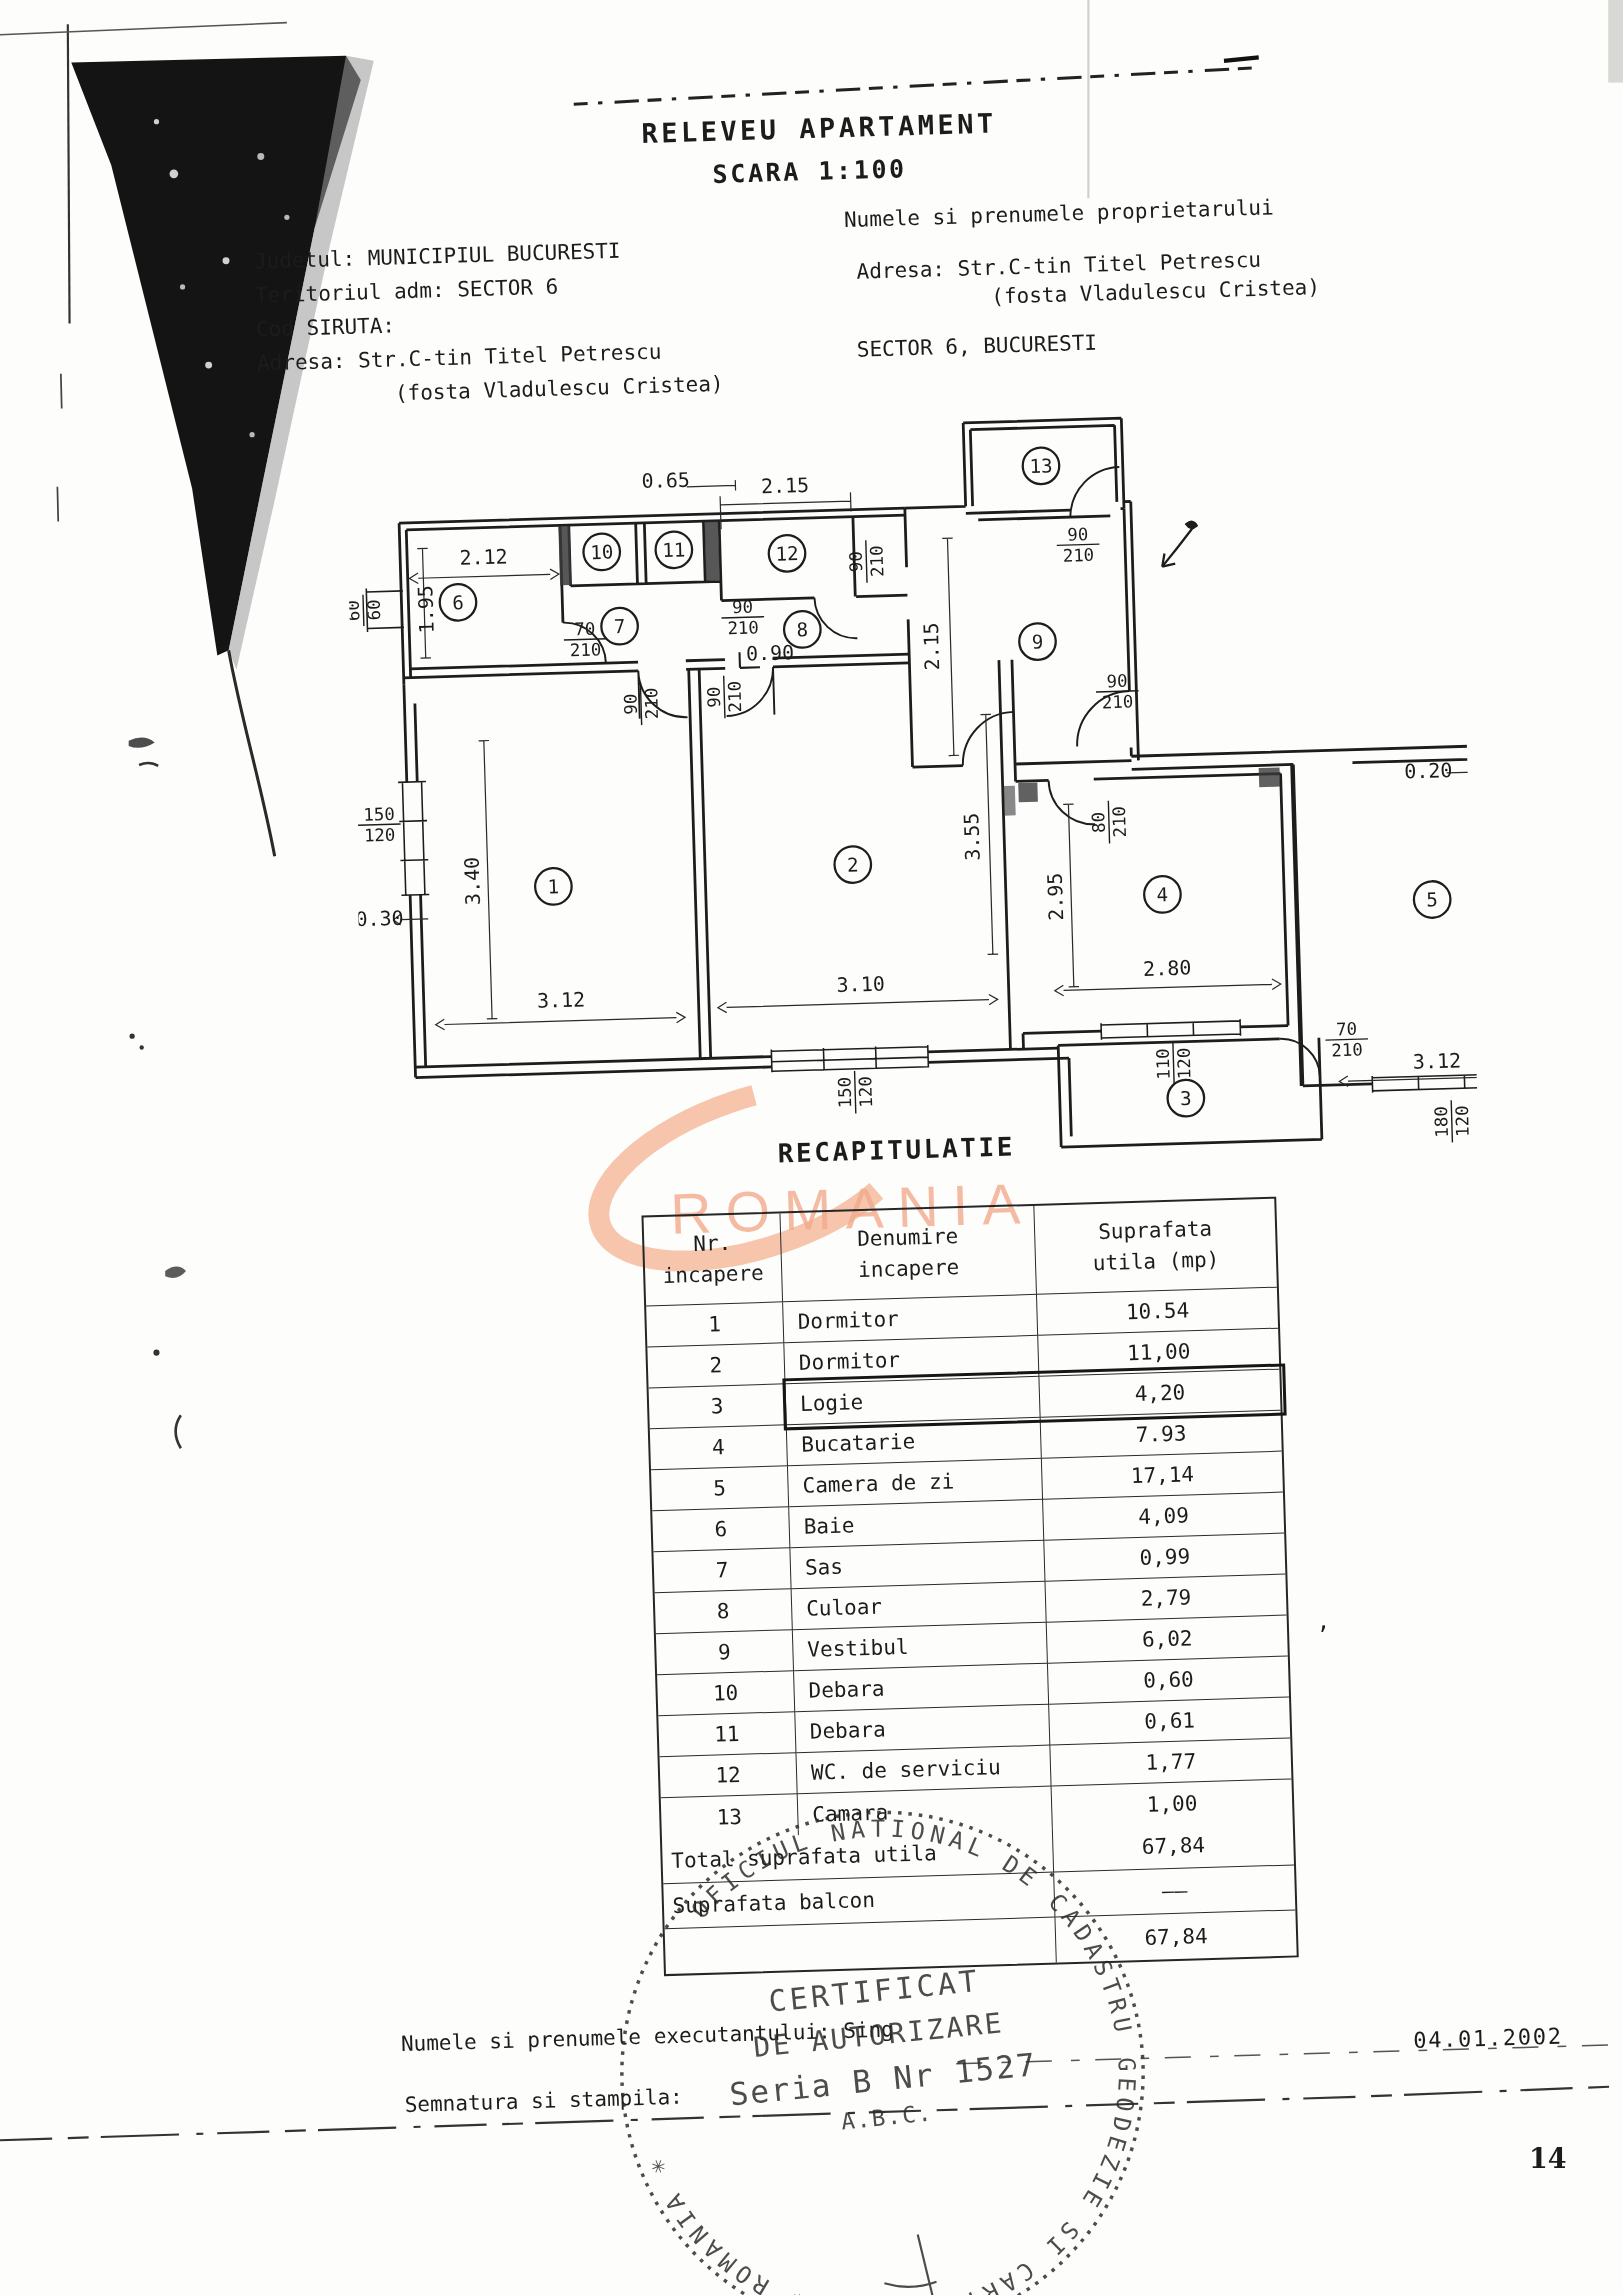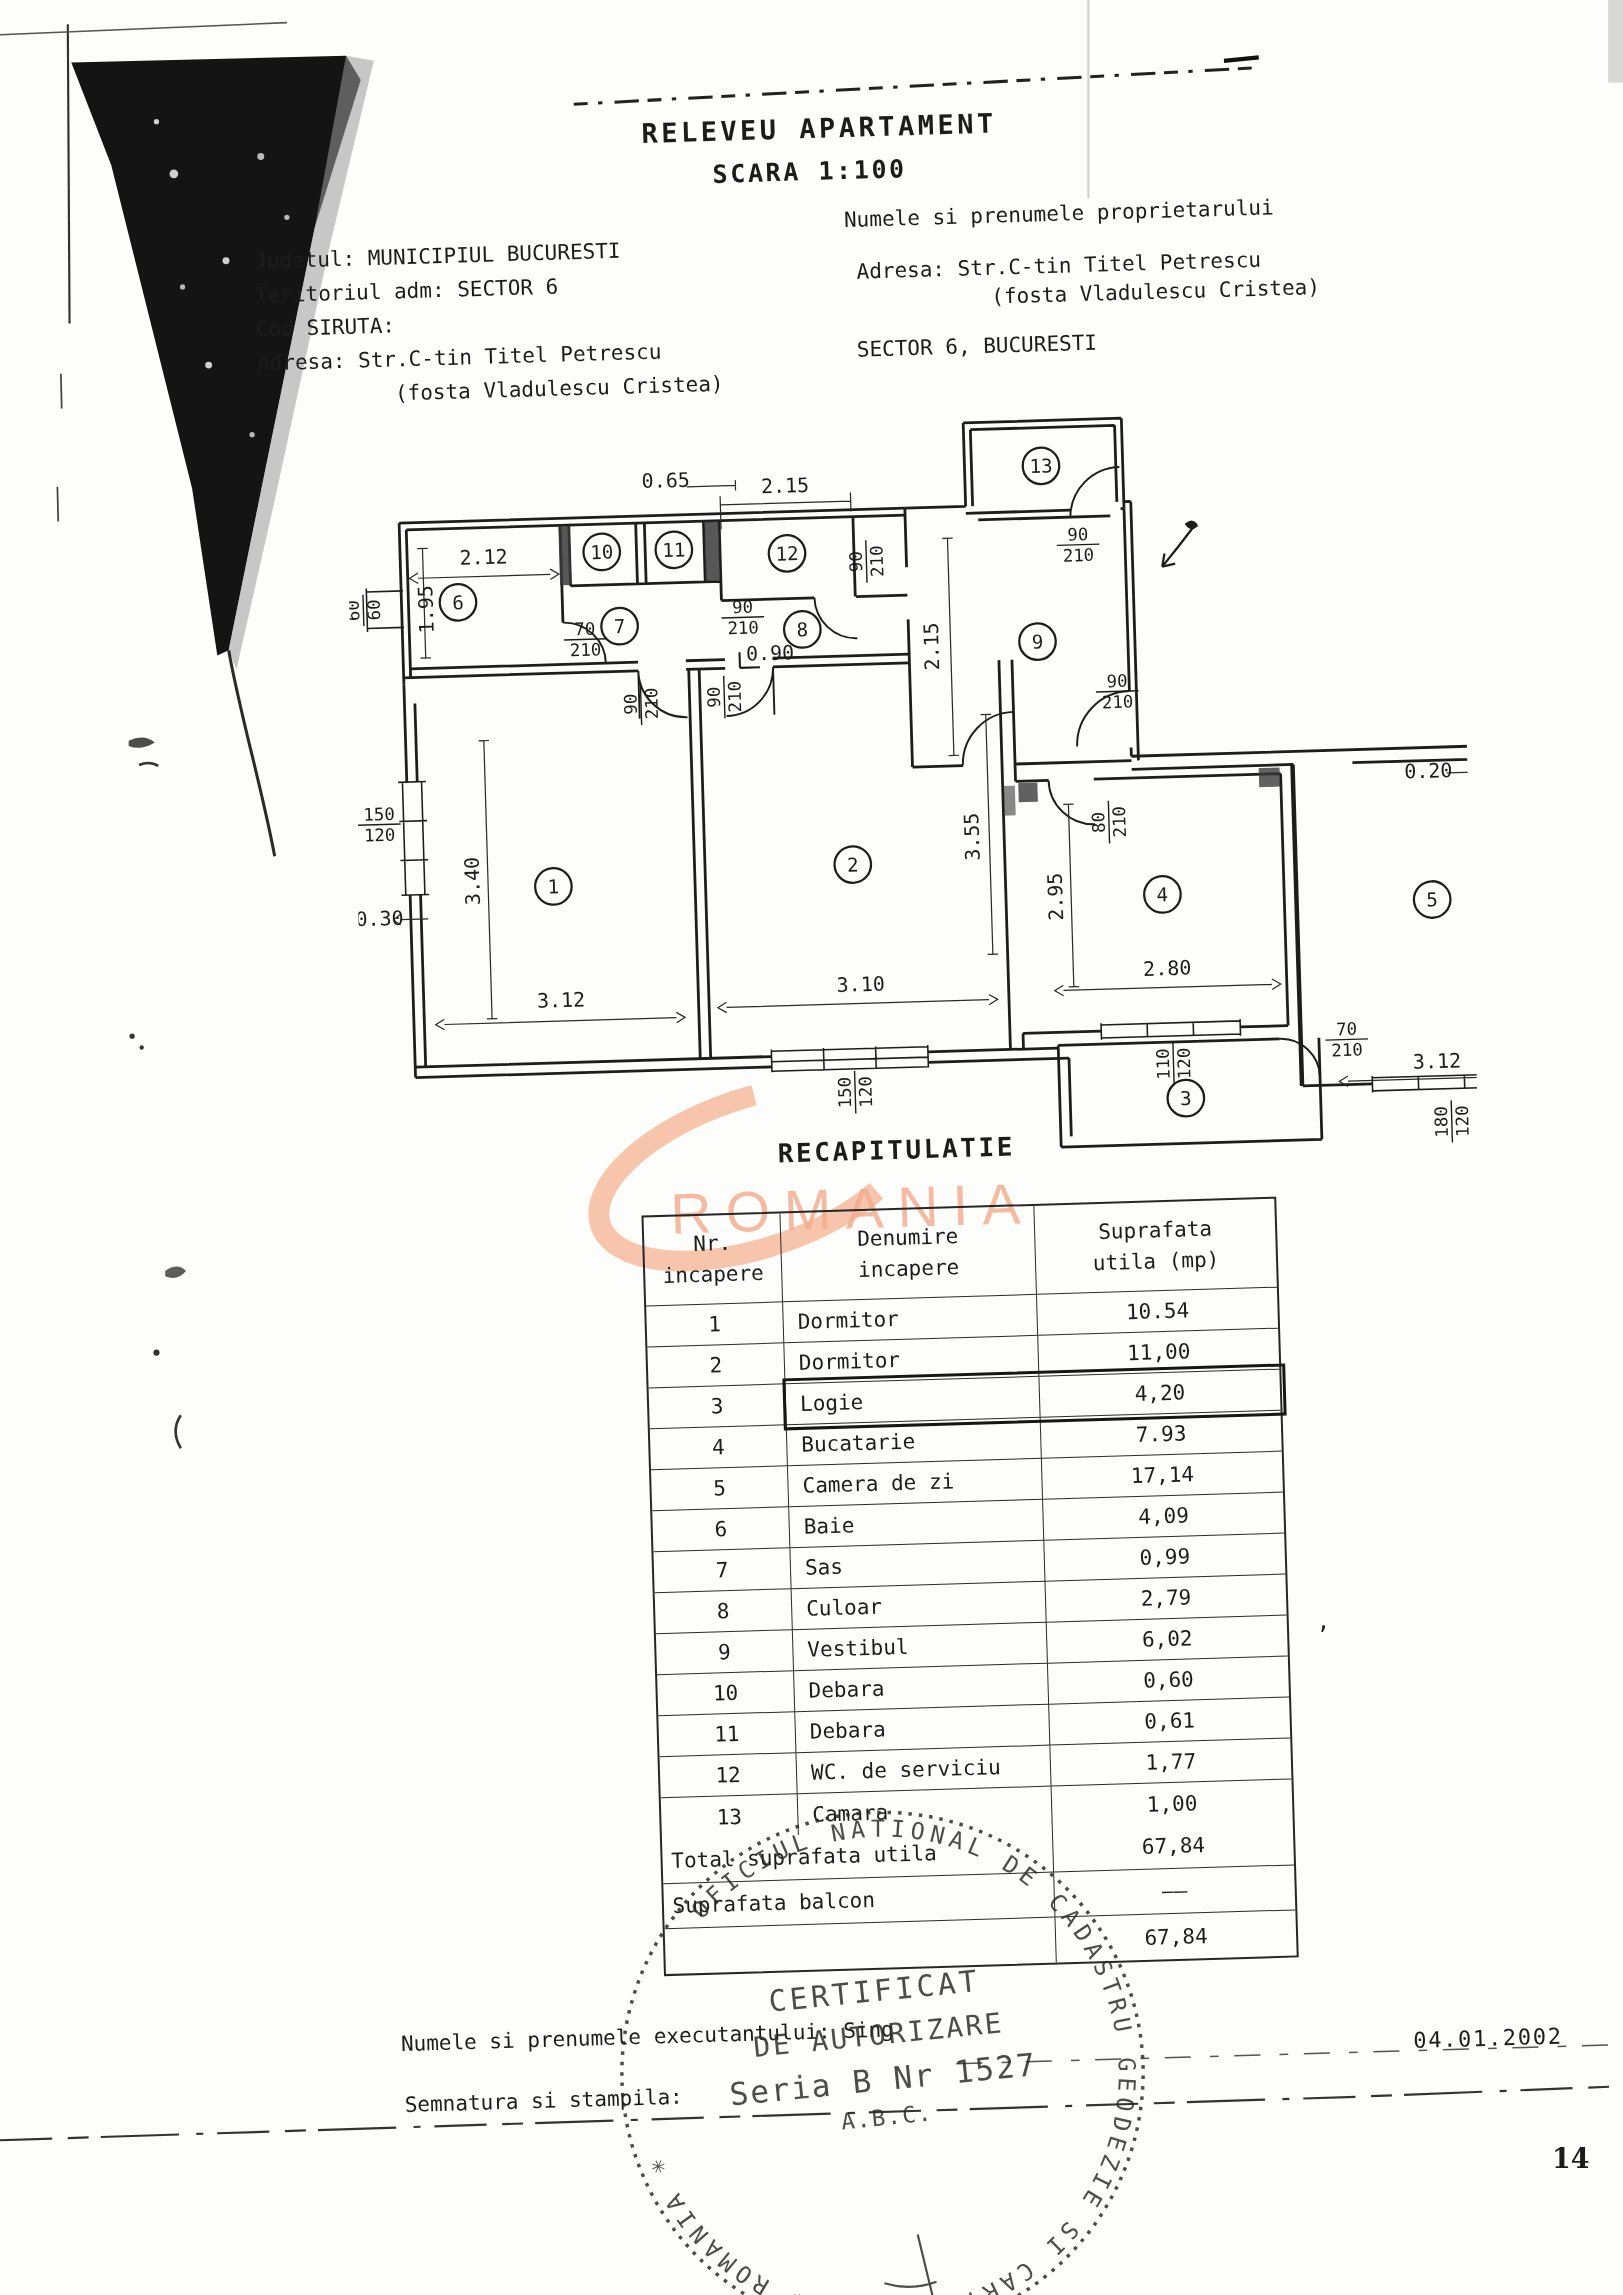--- a/index.html
+++ b/index.html
@@ -22,21 +22,21 @@
   .cell{border-right:1.7px solid #2a2a2a;border-bottom:1.7px solid #2a2a2a;display:flex;align-items:center;font-size:21px;}
   .cell.last{border-right:none;}
   .cell.num{justify-content:center;}
   .cell.val{justify-content:center;}
   .cell.name{padding-left:14px;}
   .cell.span2{grid-column:1 / span 2;padding-left:8.7px;}
   .hdrcell{flex-direction:column;justify-content:center;line-height:1.5;}
   .trow:last-child .cell{border-bottom:none;}
   .hl-box{position:absolute;left:775px;top:1377px;width:497px;height:46px;border:3px solid #161616;pointer-events:none;}
   .date{font-size:22px;letter-spacing:1.7px;}
-  .pagenum{font-family:"DejaVu Serif",serif;font-size:27px;font-weight:bold;margin-left:23px;}
+  .pagenum{font-family:"DejaVu Serif",serif;font-size:27px;font-weight:bold;}
   svg text{font-family:"DejaVu Sans Mono",monospace;}
 </style>
 </head>
 <body>
 
 <div class="page">
 
   <svg class="abs" style="left:0;top:0;" width="1623" height="2295" viewBox="0 0 1867 2640">
 
     <path d="M82,72 L398,64 L415,92 L362,262 L302,556 L263,748 L250,754 L221,562 L128,190 Z" fill="#141414"></path>

